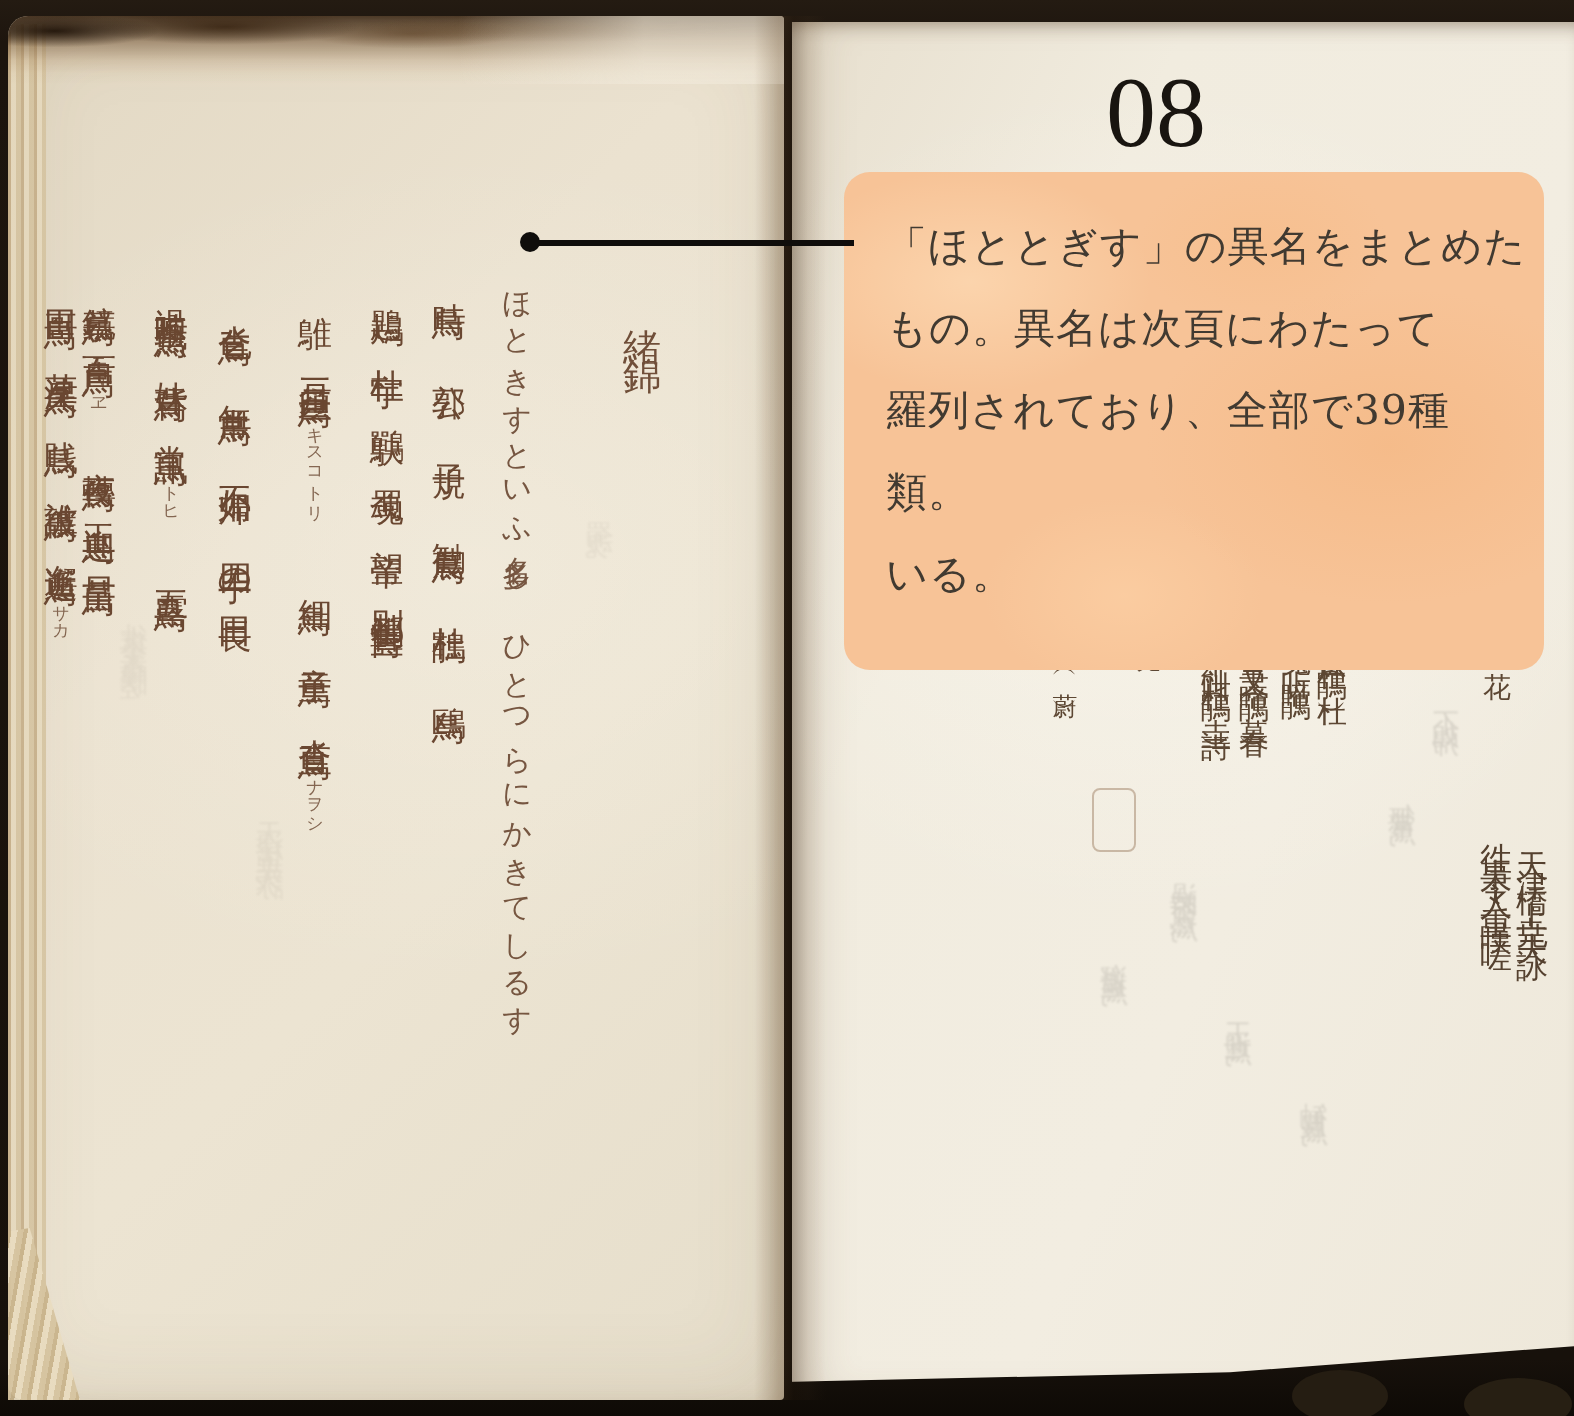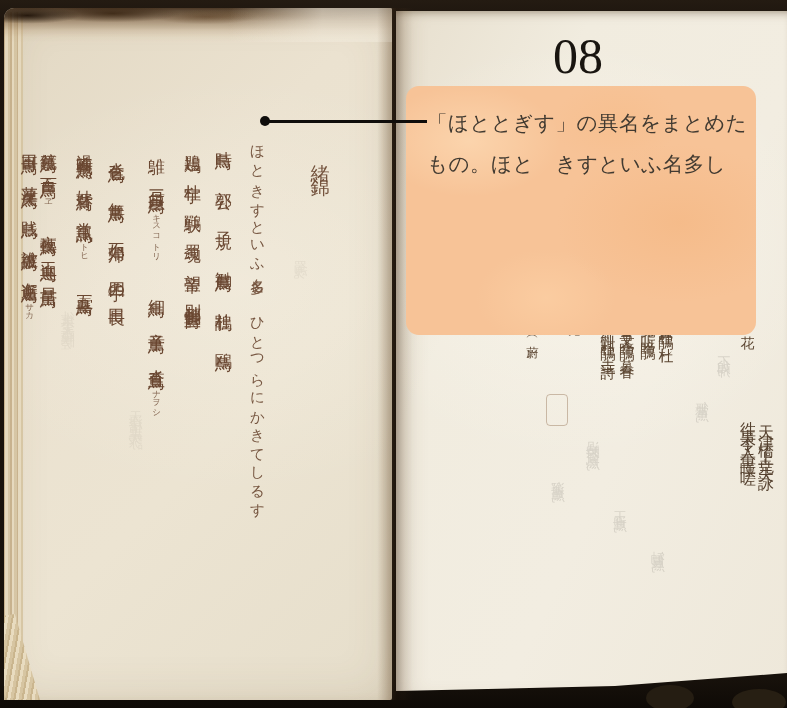--- a/index.html
+++ b/index.html
@@ -102,21 +102,21 @@
 
   
   .num{
     position:absolute;left:540px;top:27px;width:76px;z-index:11;
     font-size:50px;color:#191510;text-align:center;
     font-family:"Liberation Serif","DejaVu Serif",serif;
   }
   .leader-line{position:absolute;left:266px;top:120px;width:161px;height:3px;background:#0f0d0b;z-index:11;}
   .leader-dot{position:absolute;left:260px;top:116px;width:10px;height:10px;border-radius:50%;background:#0f0d0b;z-index:11;}
   .callout{
-    position:absolute;left:406px;top:86px;width:350px;height:249px;z-index:10;
+    position:absolute;left:422px;top:86px;width:350px;height:249px;z-index:10;
     border-radius:13px;
     background:
       radial-gradient(130px 80px at 18% 22%, rgba(255,226,190,.55), transparent 70%),
       radial-gradient(170px 110px at 78% 55%, rgba(243,178,122,.45), transparent 72%),
       radial-gradient(100px 70px at 40% 85%, rgba(255,215,172,.45), transparent 70%),
       radial-gradient(90px 60px at 60% 15%, rgba(246,188,136,.5), transparent 70%),
       #f7c397;
   }
   .note{padding:17px 8px 0 21px;}
   .note-line{
@@ -189,17 +189,19 @@
   <div class="vtext bleed" style="left:650px;top:540px;">勧農鳥</div>
   <div class="vtext bleed" style="left:550px;top:470px;">邂逅鳥</div>
 
   <div class="num">08</div>
   <div class="leader-dot"></div>
   <div class="leader-line"></div>
   <div class="callout">
     <div class="note">
 
     <span class="note-line">「ほととぎす」の異名をまとめた</span>
-        <span class="note-line">もの。ほとゝきすといふ名多し</span>
+        <span class="note-line">もの。異名は次頁にわたって</span>
+        <span class="note-line">羅列されており、全部で39種類。</span>
+        <span class="note-line">いる。</span>
       </div>
   </div>
 
 </div>
 
 </body></html>

